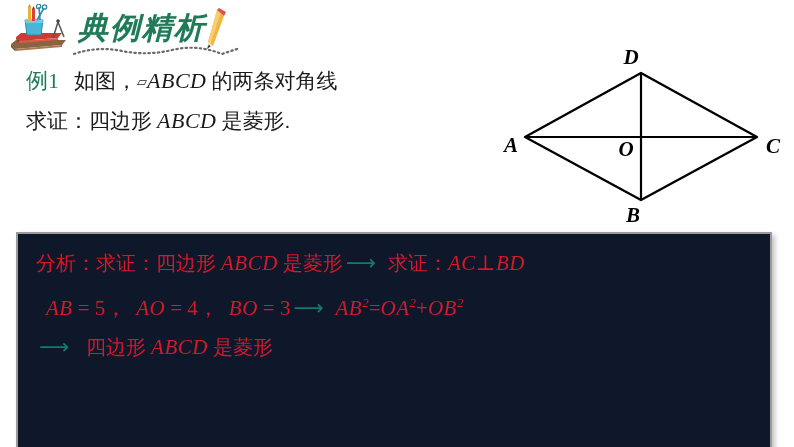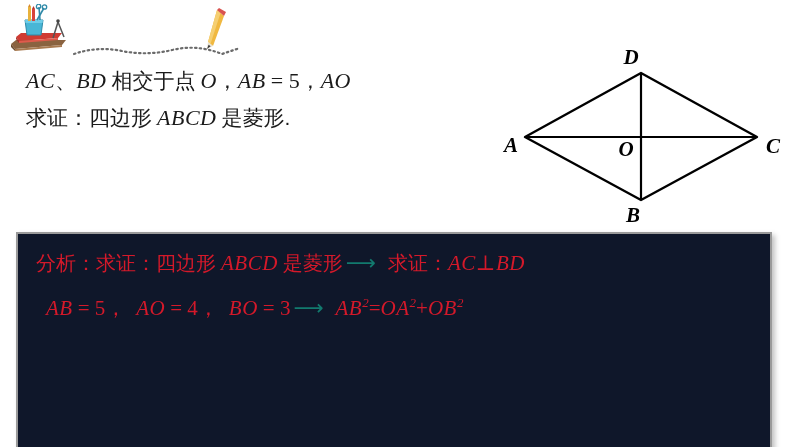--- a/index.html
+++ b/index.html
@@ -112,37 +112,38 @@
       <line x1="31" y1="16" x2="38" y2="4" stroke="#2f8aa8" stroke-width="1.6"></line>
       <line x1="34" y1="16" x2="33" y2="3" stroke="#2f8aa8" stroke-width="1.6"></line>
       <circle cx="38.5" cy="3" r="2.2" fill="none" stroke="#2f8aa8" stroke-width="1.3"></circle>
       <circle cx="32.6" cy="2.4" r="2.2" fill="none" stroke="#2f8aa8" stroke-width="1.3"></circle>
 
       <line x1="52" y1="18" x2="47" y2="34" stroke="#555" stroke-width="1.5"></line>
       <line x1="52" y1="18" x2="58" y2="33" stroke="#555" stroke-width="1.5"></line>
       <circle cx="52" cy="17" r="1.8" fill="#444"></circle>
     </svg>
 
+    <div class="title">典例精析</div>
 
     <svg class="title-pencil" viewBox="0 0 26 42">
       <polygon points="13,2 20,8 9,38 4,34" fill="#f0b840"></polygon>
       <polygon points="13,2 16.5,5 6.5,36 4,34" fill="#f5cf72"></polygon>
       <polygon points="4,34 9,38 3,41" fill="#e8e2d2"></polygon>
       <polygon points="4.6,36.7 6.6,38.3 3,41" fill="#3a3a3a"></polygon>
       <polygon points="13,2 20,8 22,4 15,0" fill="#d9534f"></polygon>
     </svg>
 
     <svg class="squiggle" viewBox="0 0 170 14">
       <path d="M2 10 Q 25 2, 50 7 T 100 6 T 150 10 L168 4" fill="none" stroke="#6b6b6b" stroke-width="2.2" stroke-linecap="round" stroke-dasharray="1.5 3.2"></path>
     </svg>
   </div>
 
   <div class="problem">
     <div class="ln">
-      <span class="mi">AC</span><span class="cn">、</span><span class="mi">BD</span><span class="gap-sm"></span><span class="cn">相交于点</span><span class="gap-sm"></span><span class="mi">O</span><span class="cn">，</span><span class="mi">AB</span><span class="gap-sm"></span><span class="mn">= 5</span><span class="cn">，</span><span class="mi">AO</span>
+      <span class="exno mn">例1</span><span class="gap"></span><span class="gap-sm"></span><span class="cn">如图，</span><span class="pgram">▱</span><span class="mi">ABCD</span><span class="gap-sm"></span><span class="cn">的两条对角线</span>
     </div>
     <div class="ln">
       <span class="cn">求证：四边形</span><span class="gap-sm"></span><span class="mi">ABCD</span><span class="gap-sm"></span><span class="cn">是菱形.</span>
     </div>
   </div>
 
   <div class="diagram">
     <svg width="300" height="195" viewBox="0 0 300 195">
 
       <polygon points="35,101 151,37 267,101 151,164" fill="none" stroke="#000" stroke-width="2.4" stroke-linejoin="round"></polygon>
@@ -165,20 +166,23 @@
 
       <div class="ln">
         <span class="r-cn">分析：求证：四边形</span><span class="gap-sm"></span><span class="r-mi">ABCD</span><span class="gap-sm"></span><span class="r-cn">是菱形</span><span class="arrow">⟶</span><span class="gap"></span><span class="r-cn">求证：</span><span class="r-mi">AC⊥BD</span>
       </div>
 
       <div class="ln">
         <span class="gap"></span><span class="r-mi">AB</span><span class="gap-sm"></span><span class="r-mn">= 5，</span><span class="gap"></span><span class="r-mi">AO</span><span class="gap-sm"></span><span class="r-mn">= 4，</span><span class="gap"></span><span class="r-mi">BO</span><span class="gap-sm"></span><span class="r-mn">= 3</span><span class="arrow">⟶</span><span class="gap"></span><span class="r-mi">AB</span><span class="sup">2</span><span class="r-mn">=</span><span class="r-mi">OA</span><span class="sup">2</span><span class="r-mn">+</span><span class="r-mi">OB</span><span class="sup">2</span>
       </div>
 
 
+      <div class="ln">
+        <span class="arrow">⟶</span><span class="gap"></span><span class="gap-sm"></span><span class="r-cn">四边形</span><span class="gap-sm"></span><span class="r-mi">ABCD</span><span class="gap-sm"></span><span class="r-cn">是菱形</span>
+      </div>
     </div>
 
     <svg class="fold" viewBox="0 0 30 30">
       <polygon points="30,0 30,30 0,30" fill="#ffffff"></polygon>
       <polygon points="30,6 30,30 6,30" fill="#e3e3e3" stroke="#8f8f8f" stroke-width="1.4"></polygon>
       <line x1="6" y1="30" x2="30" y2="6" stroke="#8f8f8f" stroke-width="1.4"></line>
     </svg>
   </div>
 
 </div>

